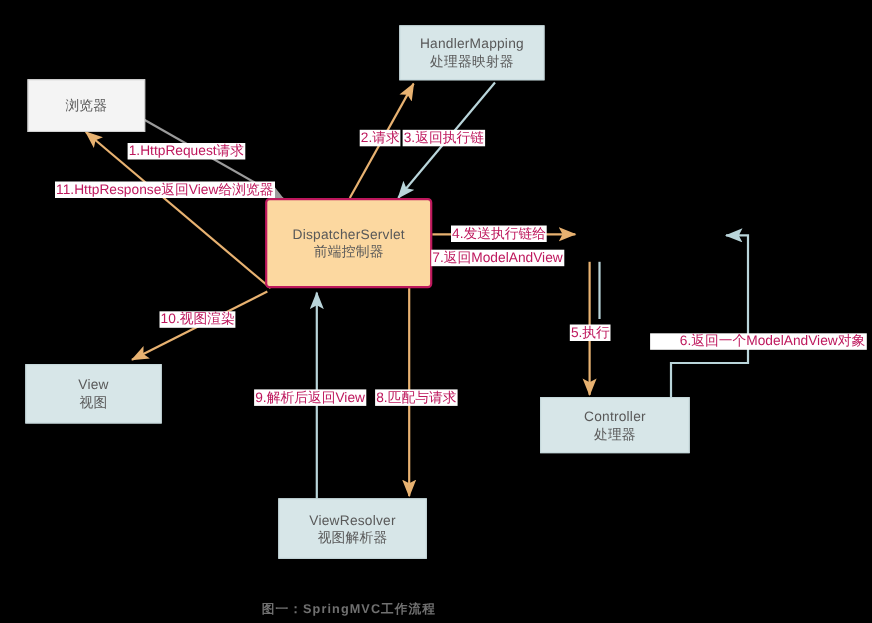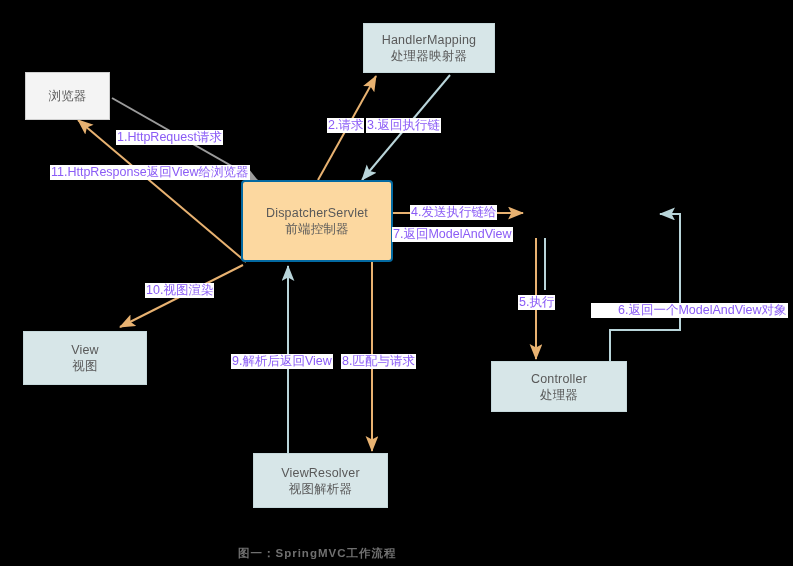--- a/index.html
+++ b/index.html
@@ -51,27 +51,27 @@
   .box-blue {
     background: #d7e6e8;
     border: 1px solid #c6d9dc;
   }
   .box-gray {
     background: #f4f4f4;
     border: 1px solid #cfcfcf;
   }
   .box-orange {
     background: #fcd8a0;
-    border: 2px solid #0369a1;
+    border: 2px solid #be185d;
     border-radius: 4px;
   }
   .edge-label {
     position: absolute;
     background: #ffffff;
-    color: #8b5cf6;
+    color: #be185d;
     font-size: 12.5px;
     line-height: 15px;
     white-space: nowrap;
     padding: 0 1px;
     letter-spacing: 0px;
   }
   .caption {
     position: absolute;
     color: #707070;
     font-size: 11.5px;
@@ -114,21 +114,21 @@
 
     <path d="M545,238 L545,290" fill="none" stroke="#b9d5da" stroke-width="2"></path>
 
     <path d="M372,262 L372,451" fill="none" stroke="#e8b271" stroke-width="2" marker-end="url(#arrow-orange)"></path>
 
     <path d="M288,453 L288,266" fill="none" stroke="#b9d5da" stroke-width="2" marker-end="url(#arrow-blue)"></path>
 
     <path d="M243,265 L120,327" fill="none" stroke="#e8b271" stroke-width="2" marker-end="url(#arrow-orange)"></path>
   </svg>
 
-  <div class="node-box box-gray" style="left:25px;top:72px;width:85px;height:48px;">
+  <div class="node-box box-gray" style="left:25px;top:72px;width:107px;height:48px;">
     <div class="node-line-cn">浏览器</div>
   </div>
 
   <div class="node-box box-blue" style="left:363px;top:23px;width:132px;height:50px;">
     <div class="node-line-en">HandlerMapping</div>
     <div class="node-line-cn">处理器映射器</div>
   </div>
 
   <div class="node-box box-orange" style="left:241px;top:180px;width:152px;height:82px;">
     <div class="node-line-en">DispatcherServlet</div>

